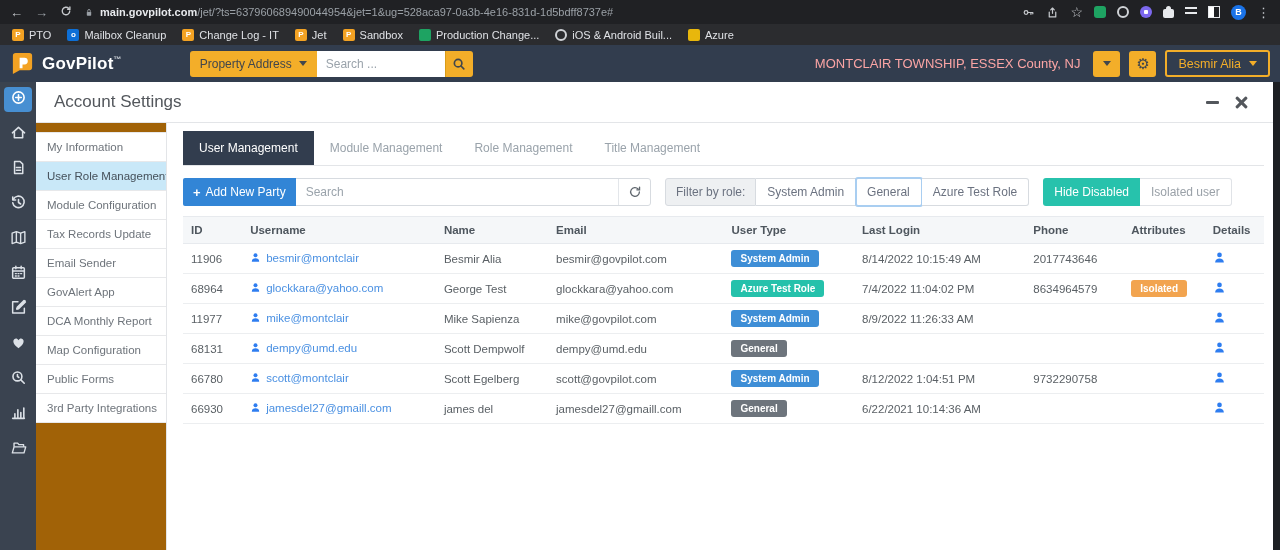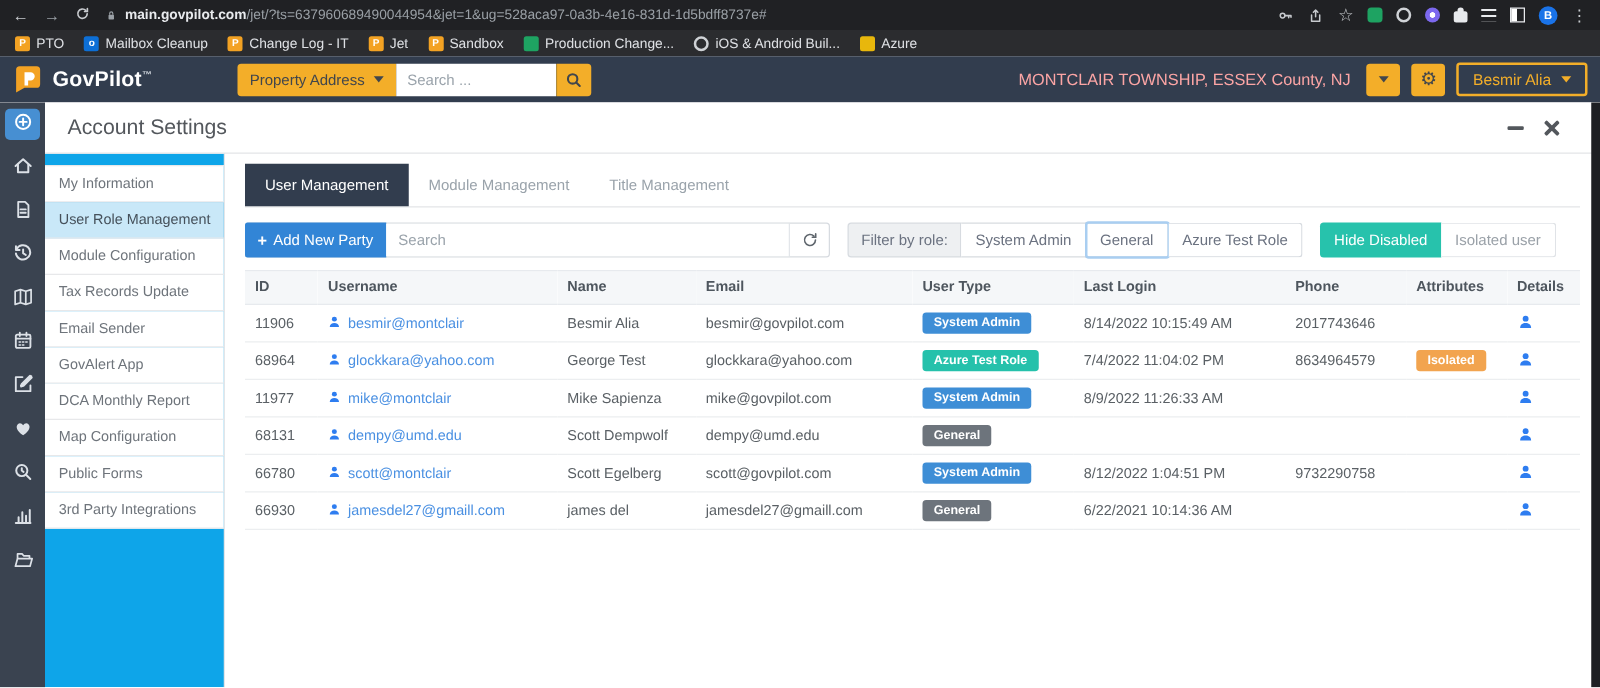--- a/index.html
+++ b/index.html
@@ -64,21 +64,21 @@
   .panel-header { height:41px; display:flex; align-items:center; padding:0 20px 0 18px; border-bottom:1px solid #e3e5e8; background:#fff; }
   .panel-title { font-size:17px; color:#53575c; }
   .window-controls { margin-left:auto; display:flex; align-items:center; gap:16px; margin-right:12px; }
   .min-icon { width:13px; height:3px; background:#53575c; border-radius:1px; }
   .x-icon { position:relative; width:13px; height:13px; }
   .x-icon::before, .x-icon::after { content:''; position:absolute; left:-1px; top:5px; width:15px; height:3px; background:#53575c; border-radius:1px; }
   .x-icon::before { transform:rotate(45deg); }
   .x-icon::after { transform:rotate(-45deg); }
 
   .panel-body { flex:1; display:flex; overflow:hidden; }
-  .settings-menu { width:144px; background:#0ea5e9; border-right:1px solid #e3e5e8; padding-top:9px; flex:0 0 auto; }
+  .settings-menu { width:131px; background:#a16207; border-right:1px solid #e3e5e8; padding-top:9px; flex:0 0 auto; }
   .menu-item { background:#fff; border-bottom:1px solid #e7e8ea; padding:8px 11px; font-size:11.5px; color:#6e747b; white-space:nowrap; overflow:hidden; }
   .menu-item:first-child { border-top:1px solid #e7e8ea; }
   .menu-item.active { background:#c9e8f8; color:#45505a; }
 
   .content { flex:1; padding:8px 16px 0 16px; overflow:hidden; }
   .tabs { display:flex; align-items:stretch; border-bottom:1px solid #e3e5e8; }
   .tab { padding:10px 16px; font-size:12px; color:#9aa3ab; white-space:nowrap; }
   .tab.active { background:#323d4e; color:#fff; }
 
   .toolbar { display:flex; align-items:center; margin-top:12px; gap:14px; }
@@ -316,20 +316,21 @@
             <div class="menu-item">DCA Monthly Report</div>
             <div class="menu-item">Map Configuration</div>
             <div class="menu-item">Public Forms</div>
             <div class="menu-item">3rd Party Integrations</div>
           </div>
 
         <div class="content">
           <div class="tabs">
               <div class="tab active">User Management</div>
               <div class="tab">Module Management</div>
+              <div class="tab">Role Management</div>
               <div class="tab">Title Management</div>
             </div>
 
           <div class="toolbar">
             <div class="input-group">
               <div class="add-btn">
                 <span class="add-plus">+</span>
                 <span>Add New Party</span>
               </div>
               <input class="tb-search" placeholder="Search" style="">

